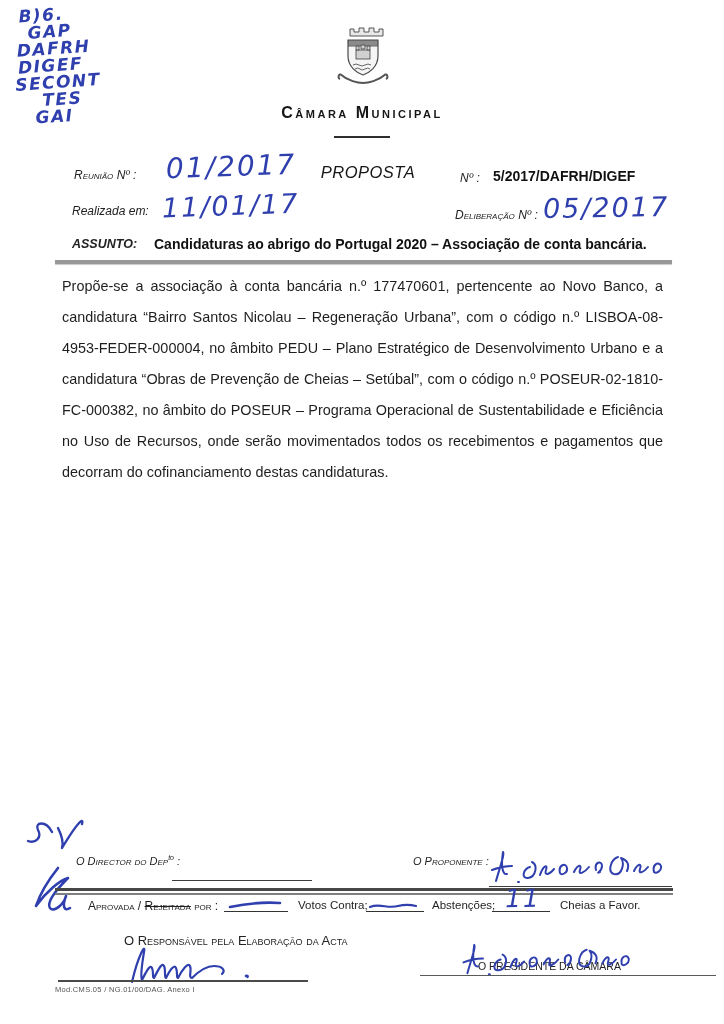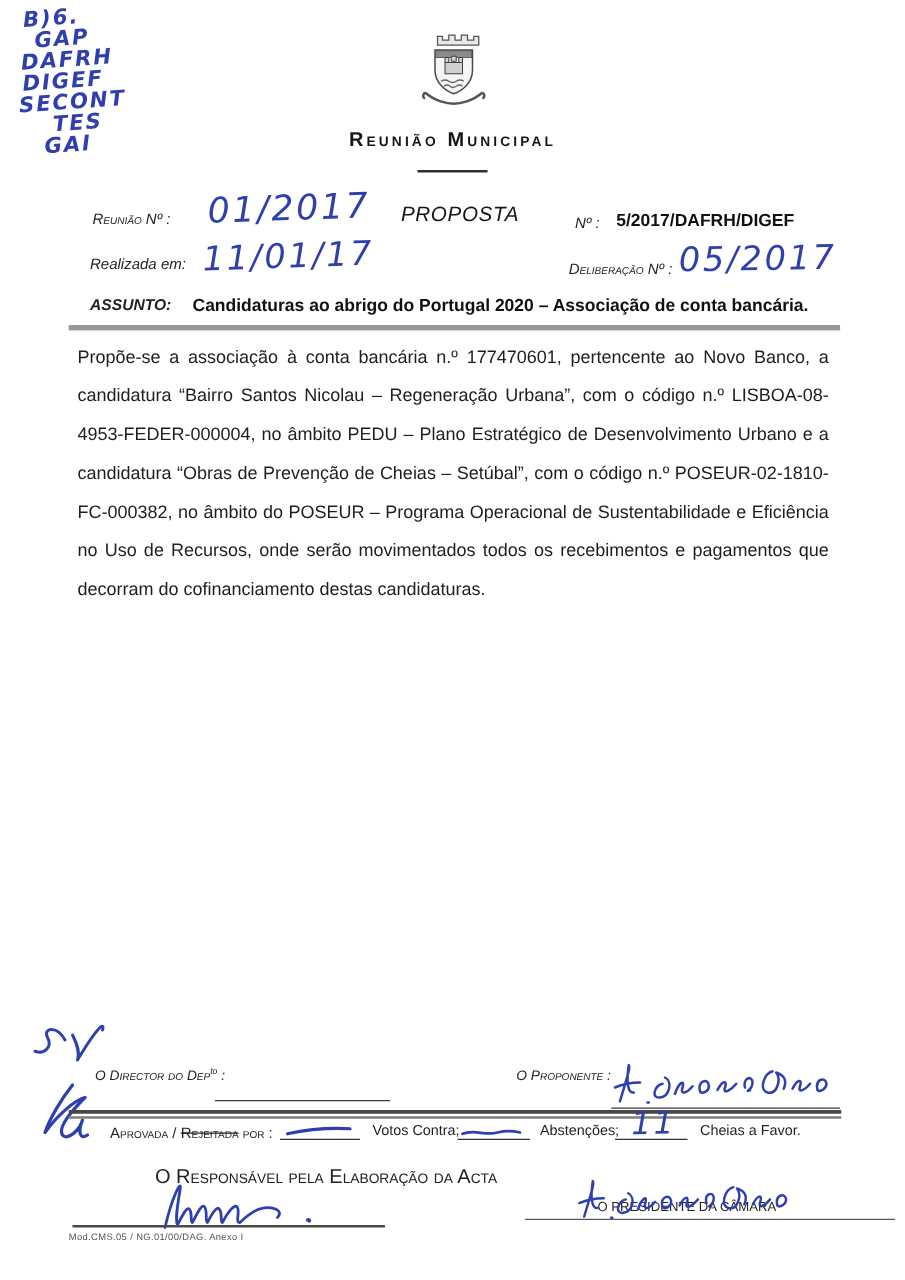--- a/index.html
+++ b/index.html
@@ -79,21 +79,21 @@
   .dash1 { position:absolute; left:228px; top:899px; width:56px; height:12px; }
   .dash2 { position:absolute; left:368px; top:900px; width:52px; height:12px; }
   .vote-word { position:absolute; top:899px; font-size:11.5px; color:#1f1f1f; white-space:nowrap; }
   .votos-contra { left:298px; }
   .abstencoes { left:432px; }
   .votos-favor { left:560px; }
   .favor-value { position:absolute; left:505px; top:884px; font-size:25px; transform:rotate(-1deg); }
   
   .minuta-note { position:absolute; left:0; right:0; top:917px; text-align:center;
     font-style:italic; font-size:9px; font-weight:500; color:#333; }
-  .responsavel-label { position:absolute; left:124px; top:933px; font-variant:small-caps; font-size:16px; color:#222; }
+  .responsavel-label { position:absolute; left:124px; top:933px; font-variant:small-caps; font-size:13px; color:#222; }
   .presidente-label { position:absolute; left:478px; top:933px; font-size:10.5px; color:#222;margin-top:27px; }
   .resp-sig { position:absolute; left:118px; top:938px; width:185px; height:50px; }
   .pres-sig { position:absolute; left:455px; top:938px; width:190px; height:44px; }
   .left-sig-line { position:absolute; left:58px; top:980px; width:250px; height:2px; background:#4a4a4a; }
   .right-sig-line { position:absolute; left:420px; top:975px; width:296px; height:1.2px; background:#5a5a5a; }
   .doc-ref { position:absolute; left:55px; top:985px; font-size:7.5px; color:#555; letter-spacing:.3px; }
   
   .crest .outline { stroke:#4a4a4a; fill:#f5f5f5; stroke-width:1.2; }
   .crest .crown { stroke:#555; fill:#e8e8e8; stroke-width:1; }
   .crest .dark { fill:#8a8a8a; stroke:#4a4a4a; stroke-width:.6; }
@@ -121,21 +121,21 @@
     <path class="outline" d="M18,16 h30 v16 c0,11 -9,17 -15,19 c-6,-2 -15,-8 -15,-19 z"></path>
     <rect class="dark" x="18.6" y="16.6" width="28.8" height="5.5"></rect>
     <rect class="castle" x="26" y="26" width="14" height="9"></rect>
     <path class="castle" d="M26,26 v-4 h3 v4 z M37,26 v-4 h3 v4 z M31,25 v-4 h4 v4 z"></path>
     <path class="wave" d="M23,41 q3,-2 6,0 t6,0 t6,0"></path>
     <path class="wave" d="M25,45 q3,-2 5,0 t5,0 t5,0"></path>
     <path class="scroll" d="M10,50 c8,7 18,9 23,9 c5,0 15,-2 23,-9"></path>
     <path class="scroll" d="M10,50 c-2,2 -2,4 0,5 M56,50 c2,2 2,4 0,5"></path>
   </svg>
 
-  <div class="subtitle">Reunião Municipal</div>
+  <div class="subtitle">Câmara Municipal</div>
   <div class="header-rule"></div>
 
   <span class="lbl sc reuniao-label">Reunião Nº :</span>
   <span class="hand reuniao-value">01/2017</span>
   <div class="proposta">PROPOSTA</div>
   <span class="lbl sc numero-label">Nº :</span>
   <span class="numero-value">5/2017/DAFRH/DIGEF</span>
   <span class="lbl realizada-label">Realizada em:</span>
   <span class="hand realizada-value">11/01/17</span>
   <span class="lbl sc deliberacao-label">Deliberação Nº :</span>

